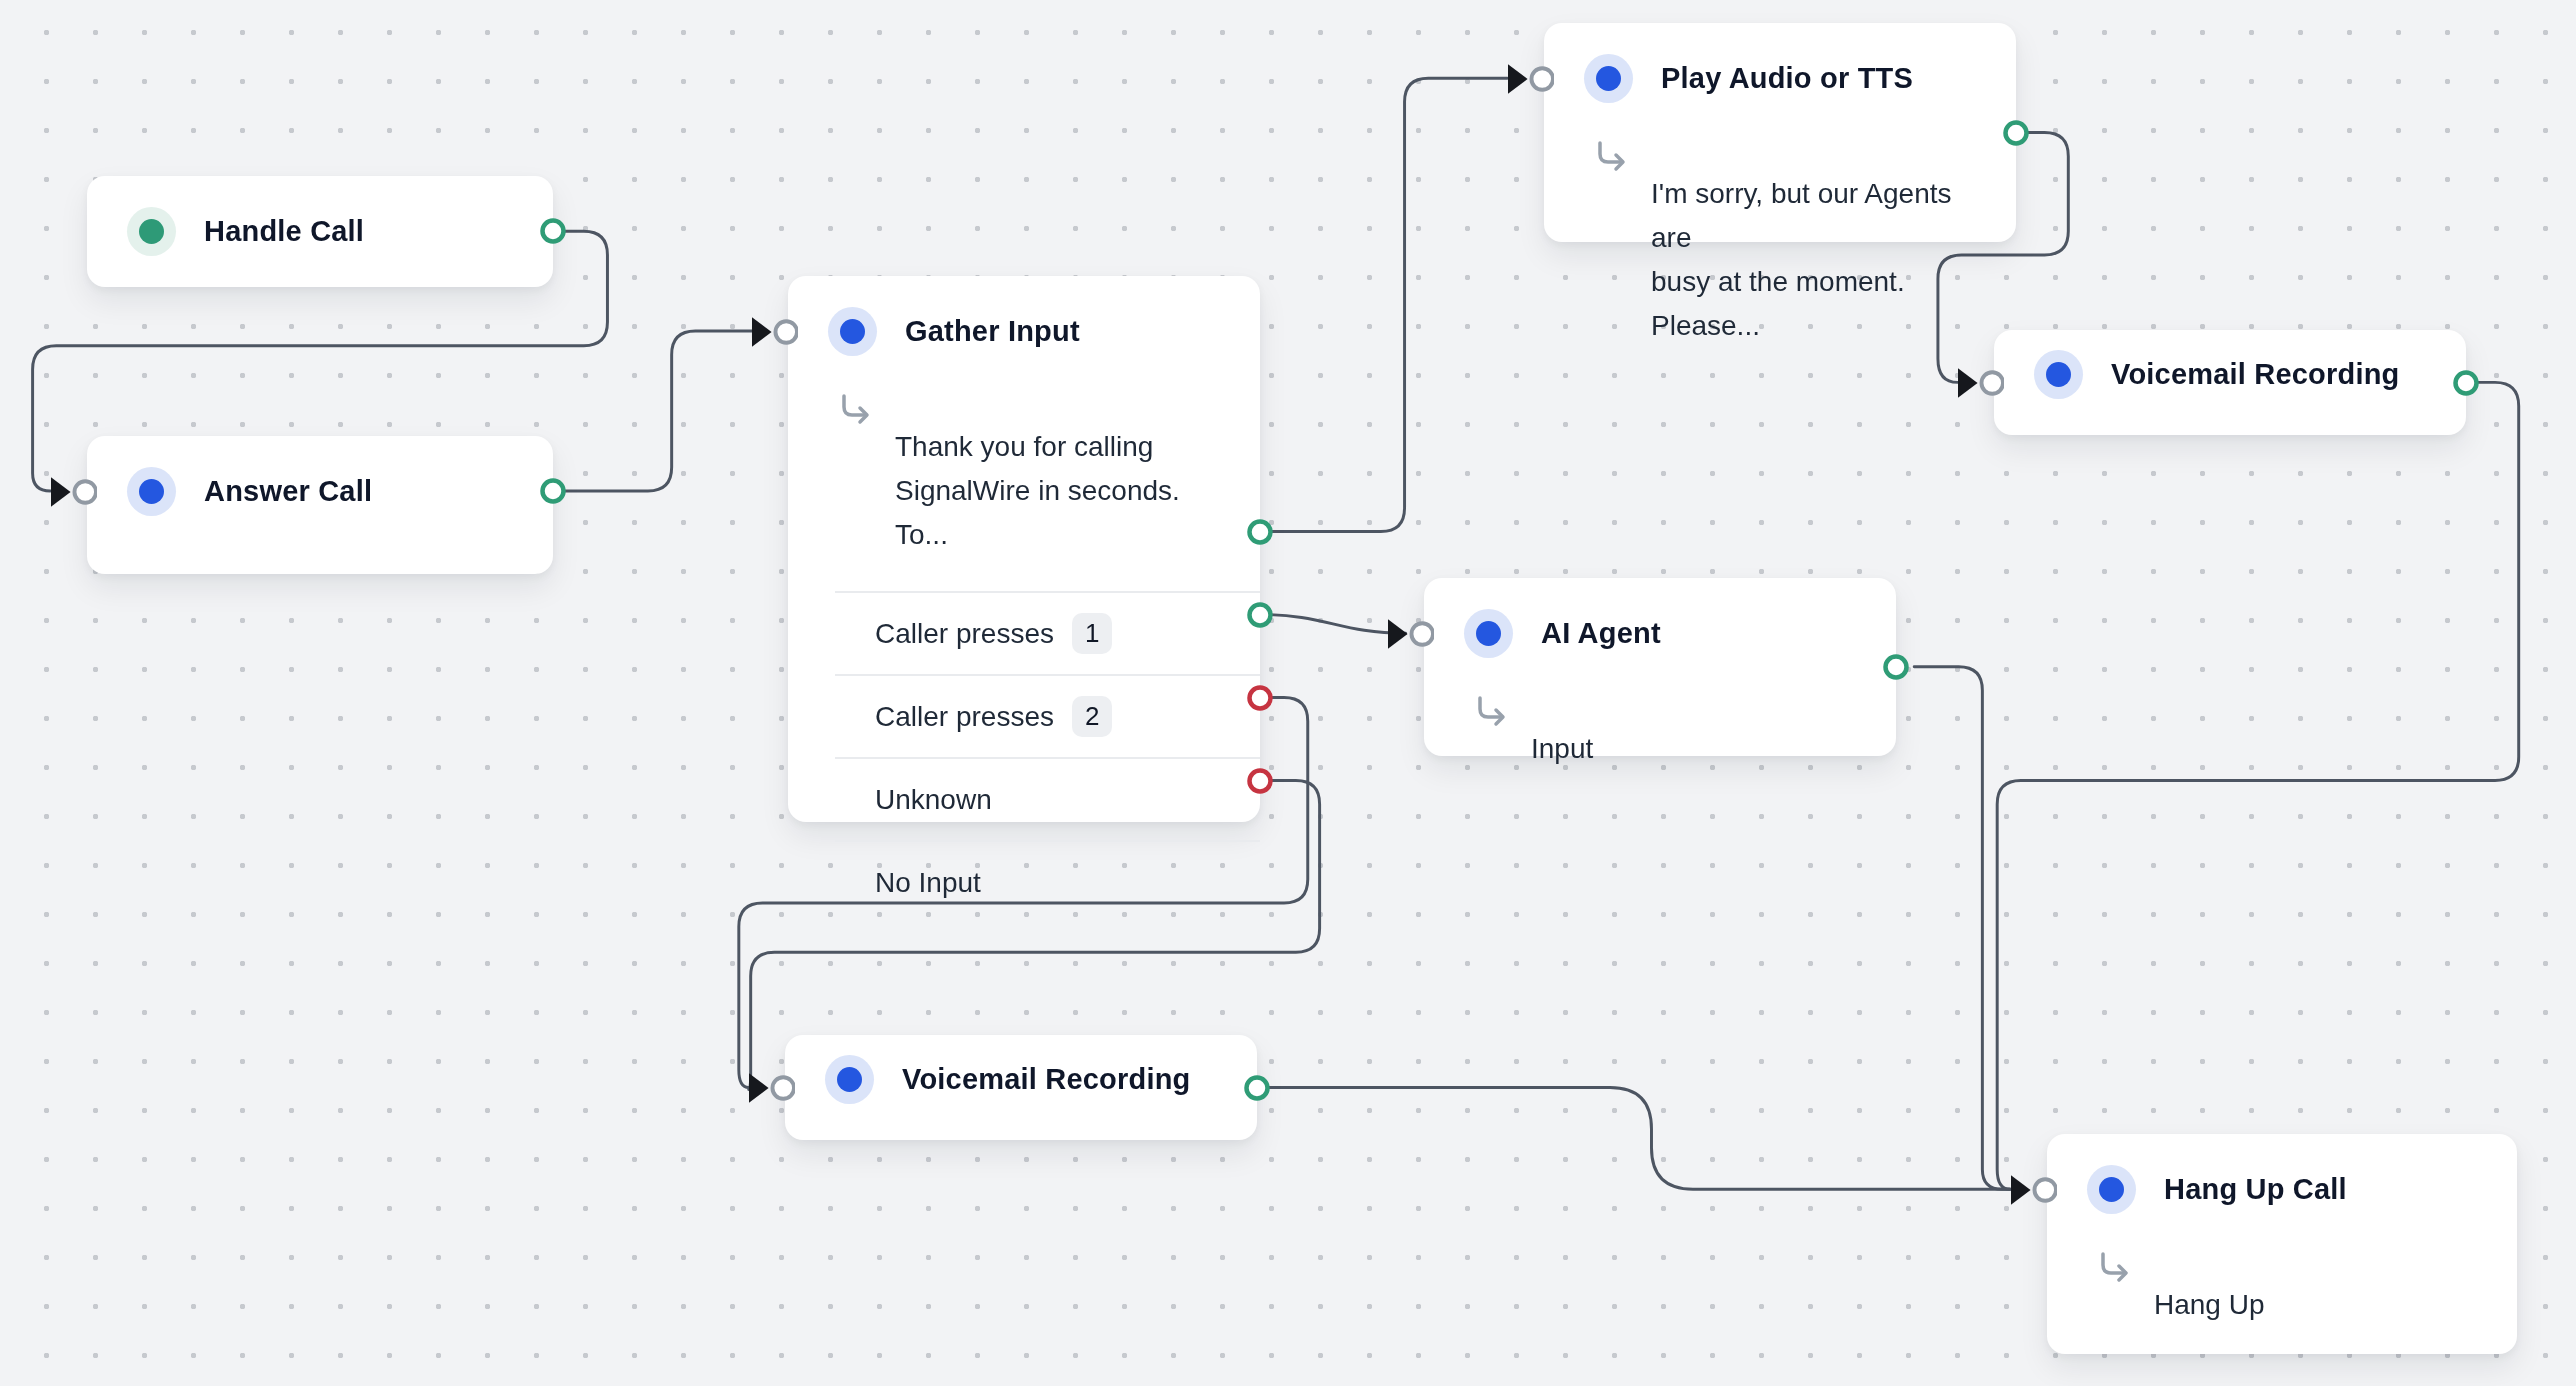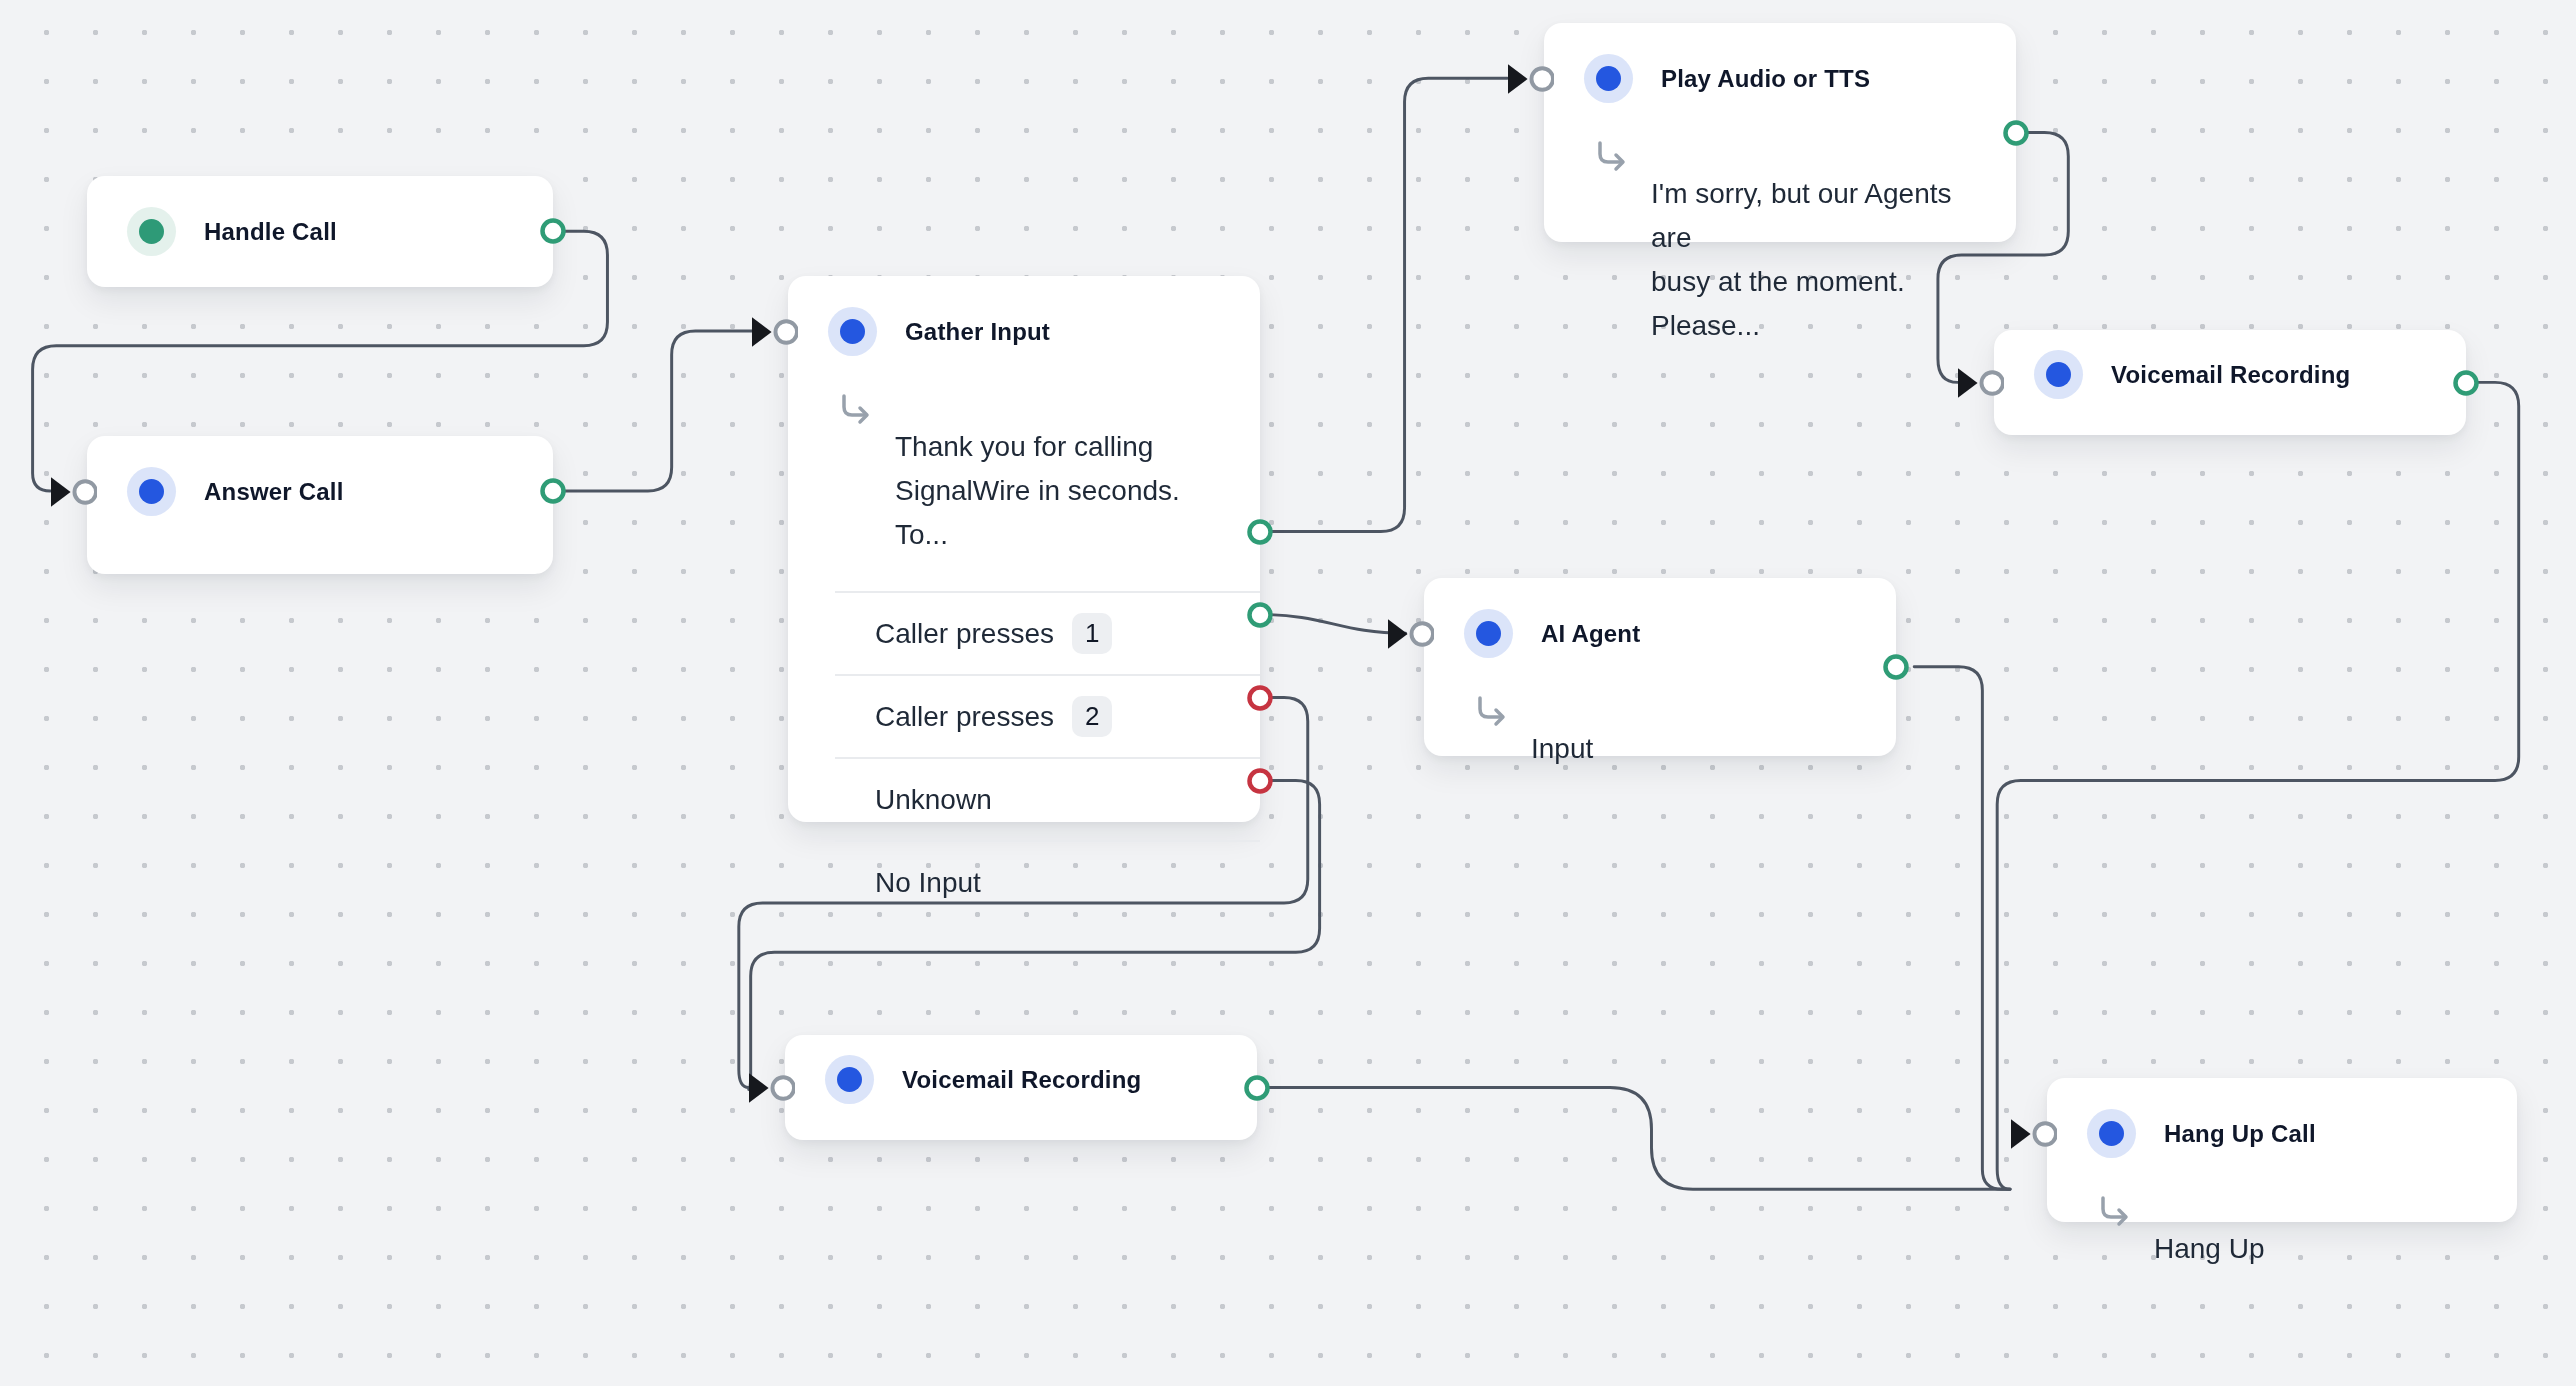--- a/index.html
+++ b/index.html
@@ -33,21 +33,21 @@
   }
   .hdr-compact .node-header{height:89px;}
   .icon-halo{
     width:49px;height:49px;border-radius:50%;
     display:flex;align-items:center;justify-content:center;
     flex:0 0 auto;
   }
   .icon-dot{width:25px;height:25px;border-radius:50%;}
   .node-title{
     margin-left:28px;
-    font-size:24px;font-weight:600;color:#0f172a;
+    font-size:29px;font-weight:600;color:#0f172a;
     letter-spacing:0.2px;white-space:nowrap;
   }
   .node-body{
     display:flex;align-items:flex-start;
     padding:0 40px 30px 51px;
   }
   .elbow{flex:0 0 auto;margin-top:6px;}
   .body-text{
     margin-left:22px;
     font-size:28px;line-height:44px;color:#1f2937;
@@ -229,21 +229,21 @@
         <span class="node-title">Voicemail Recording</span>
       </div>
       <div class="port" style="left: -37px; top: 36px;"><svg width="47" height="34" viewBox="0 0 48 34">
           <polygon points="1,2 1,32 21,17" fill="#16181d"></polygon>
           <circle cx="36" cy="17" r="11" fill="#ffffff" stroke="#9199a3" stroke-width="4"></circle>
         </svg></div>
       <div class="port" style="left: 458px; top: 39px;"><svg width="28" height="28" viewBox="0 0 28 28">
           <circle cx="14" cy="14" r="10.5" fill="#ffffff" stroke="#2f9c76" stroke-width="4.5"></circle>
         </svg></div>
     </div>
-    <div class="node" style="left: 2047px; top: 1078px; width: 470px; height: 144px;">
+    <div class="node" style="left: 2047px; top: 1134px; width: 470px; height: 220px;">
       <div class="node-header">
         <span class="icon-halo" style="background:#dbe4f9">
           <span class="icon-dot" style="background:#2457e0"></span>
         </span>
         <span class="node-title">Hang Up Call</span>
       </div>
       <div class="node-body">
         <svg class="elbow" width="34" height="32" viewBox="0 0 34 32">
           <path d="M5 3 V14 Q5 22 13 22 H27" fill="none" stroke="#98a1ac" stroke-width="3.5" stroke-linecap="round" stroke-linejoin="round"></path>
           <path d="M21 15 L28 22 L21 29" fill="none" stroke="#98a1ac" stroke-width="3.5" stroke-linecap="round" stroke-linejoin="round"></path>

